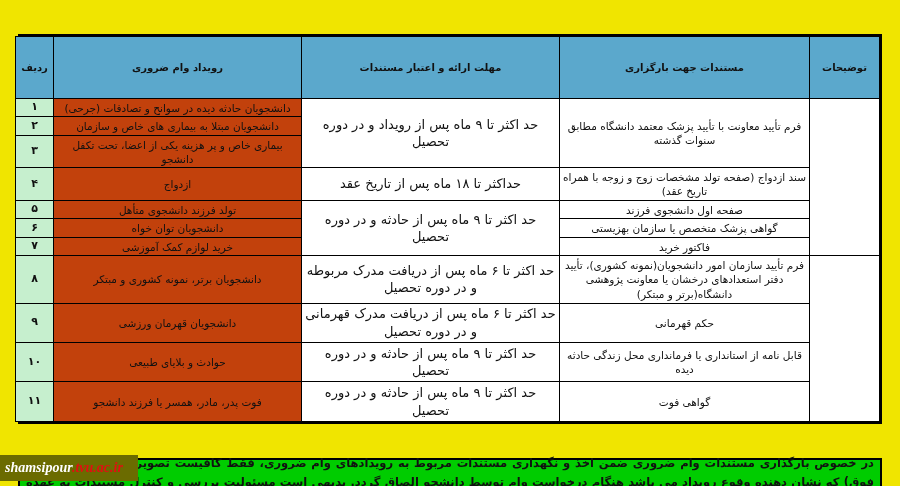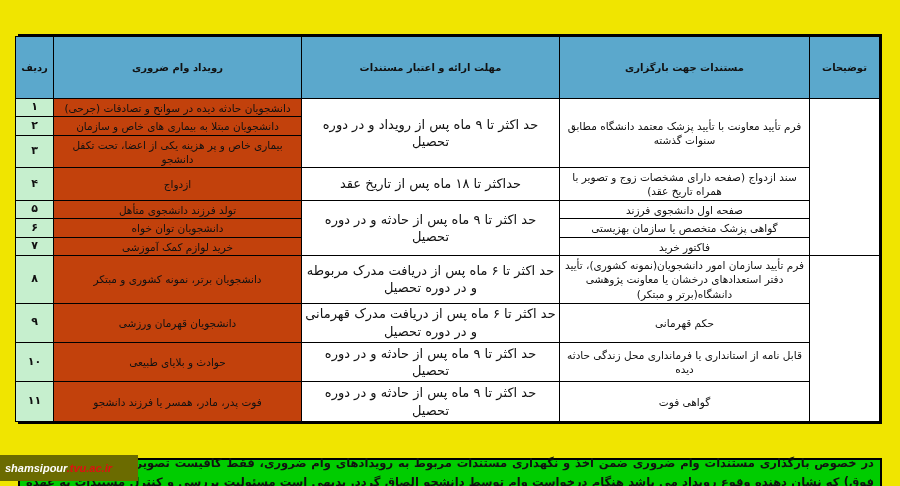--- a/index.html
+++ b/index.html
@@ -146,24 +146,24 @@
     height: 26px;
     background: #6b6b00;
     display: flex;
     align-items: center;
     justify-content: flex-start;
     direction: ltr;
     padding-left: 5px;
     box-sizing: border-box;
   }
   .watermark-text {
-    font-size: 11px;
+    font-size: 14px;
     font-weight: bold;
     font-style: italic;
-    font-family: Liberation Sans, sans-serif;
+    font-family: Liberation Serif, serif;
     white-space: nowrap;
     text-align: right;
   }
   .wm-name { color: #ffffff; }
   .wm-domain { color: #e01010; }
 </style>
 </head>
 <body>
 
 <div id="page-root">
@@ -197,21 +197,21 @@
           </tr>
           <tr>
             <td class="event-cell">دانشجویان مبتلا به بیماری های خاص و سازمان</td>
             <td class="radif-cell">۲</td>
           </tr>
           <tr>
             <td class="event-cell">بیماری خاص و پر هزینه یکی از اعضا، تحت تکفل دانشجو</td>
             <td class="radif-cell">۳</td>
           </tr>
           <tr>
-            <td class="docs-cell">سند ازدواج (صفحه دارای مشخصات زوج و تصویر با همراه تاریخ عقد)</td>
+            <td class="docs-cell">سند ازدواج (صفحه تولد مشخصات زوج و زوجه با همراه تاریخ عقد)</td>
             <td class="deadline-cell">حداکثر تا ۱۸ ماه پس از تاریخ عقد</td>
             <td class="event-cell">ازدواج</td>
             <td class="radif-cell">۴</td>
           </tr>
           <tr>
             <td class="docs-cell">صفحه اول دانشجوی فرزند</td>
             <td class="deadline-cell" rowspan="3">حد اکثر تا ۹ ماه پس از حادثه و در دوره تحصیل</td>
             <td class="event-cell">تولد فرزند دانشجوی متأهل</td>
             <td class="radif-cell">۵</td>
           </tr>

